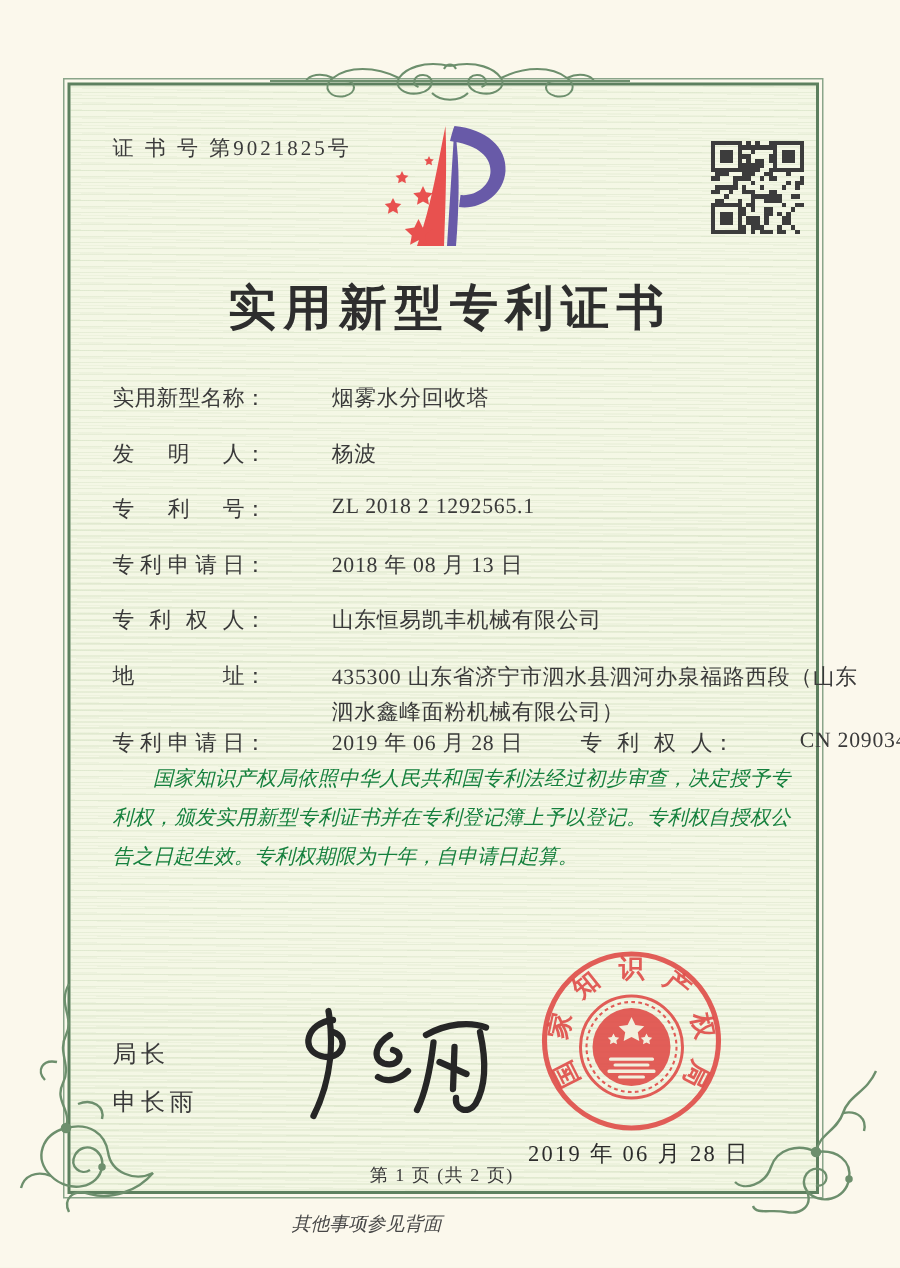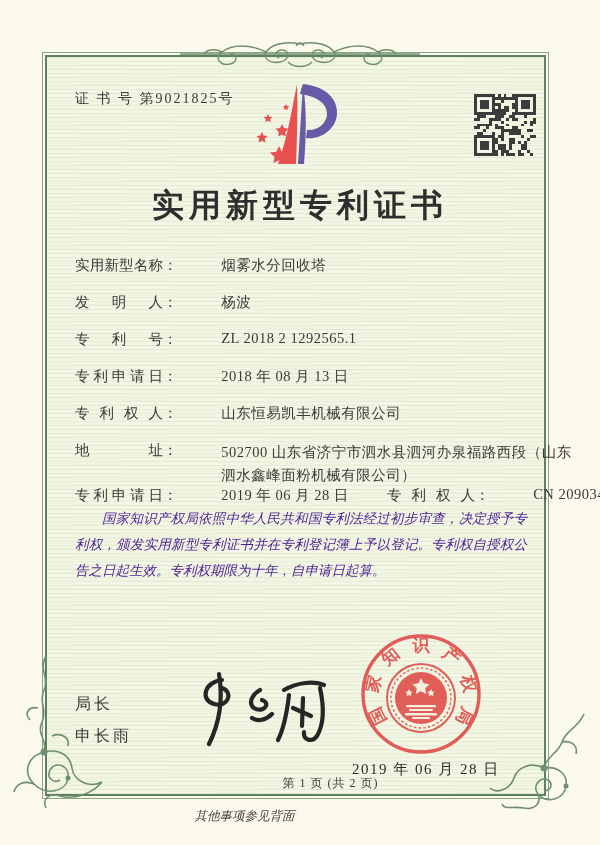--- a/index.html
+++ b/index.html
@@ -30,28 +30,28 @@
   }
   .fields{position:absolute;left:75px;top:0;width:460px;font-size:14.5px;}
   .row{position:absolute;left:0;white-space:nowrap;}
   .lbl{display:inline-block;width:88px;text-align:justify;text-align-last:justify;vertical-align:top;}
   .colon{display:inline-block;vertical-align:top;}
   .val{display:inline-block;vertical-align:top;letter-spacing:0.5px;margin-left:40px;}
   .val.wrap{white-space:normal;width:352px;line-height:23px;}
   .grant2{position:absolute;left:312px;top:0;}
   .paras{
     position:absolute;left:75px;top:506px;width:452px;
-    font-size:13.5px;line-height:1.92;text-align:justify;font-style:italic;color:#4c1d95;
+    font-size:13.5px;line-height:1.92;text-align:justify;font-style:italic;color:#15803d;
   }
   .paras p{margin:0;text-indent:2em;}
   .signer{position:absolute;left:75px;top:688px;font-size:16px;letter-spacing:3px;line-height:32px;}
   .signature{position:absolute;left:192px;top:668px;width:140px;height:92px;}
   .seal{position:absolute;left:356px;top:628px;width:130px;height:130px;}
   .seal-date{position:absolute;left:352px;top:760px;font-size:15px;letter-spacing:1.5px;color:#2c2c2c;}
-  .page-no{position:absolute;left:42px;top:775px;width:505px;text-align:center;font-size:12px;letter-spacing:1px;padding-left:36px;}
+  .page-no{position:absolute;left:42px;top:775px;width:505px;text-align:center;font-size:12px;letter-spacing:1px;}
   .back-note{position:absolute;left:0;top:808px;width:489px;text-align:center;font-size:12.5px;font-style:italic;color:#474747;}
   .ornament-top{position:absolute;left:178px;top:38px;width:244px;height:32px;}
   .flourish-bl{position:absolute;left:8px;top:652px;width:110px;height:160px;}
   .flourish-br{position:absolute;left:488px;top:708px;width:104px;height:104px;}
   svg{display:block;}
 </style>
 </head>
 <body>
 
 <div class="frame-outer">
@@ -363,21 +363,21 @@
   <div class="row" style="top:367px">
     <span class="lbl">专利申请日</span><span class="colon">：</span>
     <span class="val">2018 年 08 月 13 日</span>
   </div>
   <div class="row" style="top:404px">
     <span class="lbl">专利权人</span><span class="colon">：</span>
     <span class="val">山东恒易凯丰机械有限公司</span>
   </div>
   <div class="row" style="top:441px">
     <span class="lbl">地址</span><span class="colon">：</span>
-    <span class="val wrap">502700 山东省济宁市泗水县泗河办泉福路西段（山东泗水鑫峰面粉机械有限公司）</span>
+    <span class="val wrap">435300 山东省济宁市泗水县泗河办泉福路西段（山东泗水鑫峰面粉机械有限公司）</span>
   </div>
   <div class="row" style="top:486px">
     <span class="lbl">专利申请日</span><span class="colon">：</span>
     <span class="val">2019 年 06 月 28 日</span>
     <span class="grant2">
       <span class="lbl">专利权人</span><span class="colon">：</span>
       <span class="val">CN 209034010 U</span>
     </span>
   </div>
 </div>

